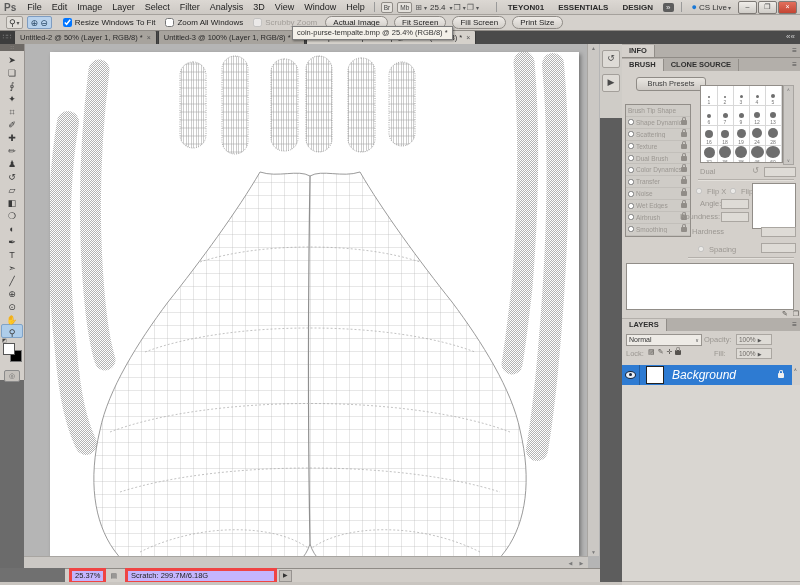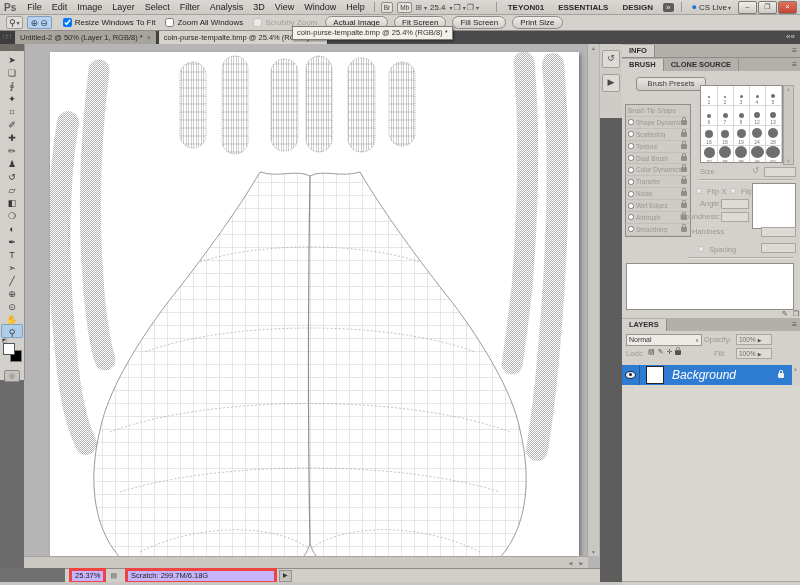--- a/index.html
+++ b/index.html
@@ -234,20 +234,24 @@
   </div>
 
   <div class="tabbar">
     <span class="cornerblock">∷∷</span>
     <span style="display:flex;align-items:flex-end;">
 
     <span class="tab">
         <span>Untitled-2 @ 50% (Layer 1, RGB/8) *</span>
         <span class="tx">×</span>
       </span>
+        <span class="tab">
+        <span>Untitled-3 @ 100% (Layer 1, RGB/8) *</span>
+        <span class="tx">×</span>
+      </span>
         <span class="tab active">
         <span>coin-purse-tempalte.bmp @ 25.4% (RGB/8) *</span>
         <span class="tx">×</span>
       </span>
       </span>
     <span class="dockcollapse">««</span>
   </div>
 
   <div class="tooltip">coin-purse-tempalte.bmp @ 25.4% (RGB/8) *</div>
 
@@ -561,21 +565,21 @@
       </div>
         <div class="bcell">
         <span class="bdot" style="--d: 14px;"></span>
         <span class="bnum">60</span>
       </div>
       </div>
     <div class="bscroll">
       <span class="tinyar" style="top:1px;">∧</span>
       <span class="tinyar" style="bottom:1px;">∨</span>
     </div>
-    <span class="dtext" style="left:78px;top:96px;">Size</span>
+    <span class="dtext" style="left:78px;top:96px;">Dual</span>
     <span class="dtext" style="left:130px;top:95px;font-size:8px;">↺</span>
     <span class="dinput" style="left:142px;top:96px;width:30px;"></span>
     <div class="divider" style="left:76px;top:108px;width:96px;"></div>
     <label class="dtext" style="left:70px;top:114px;">
       <input type="checkbox" disabled="" style="width: 6px; height: 6px;">
       <span>Flip X</span>
     </label>
     <label class="dtext" style="left:104px;top:114px;">
       <input type="checkbox" disabled="" style="width: 6px; height: 6px;">
       <span>Flip Y</span>

